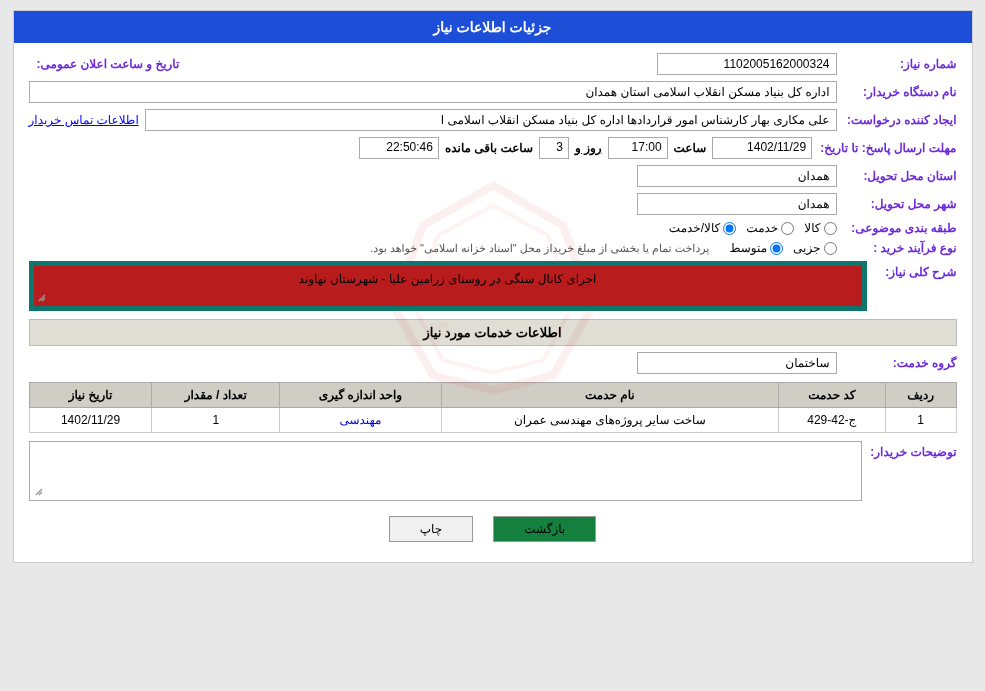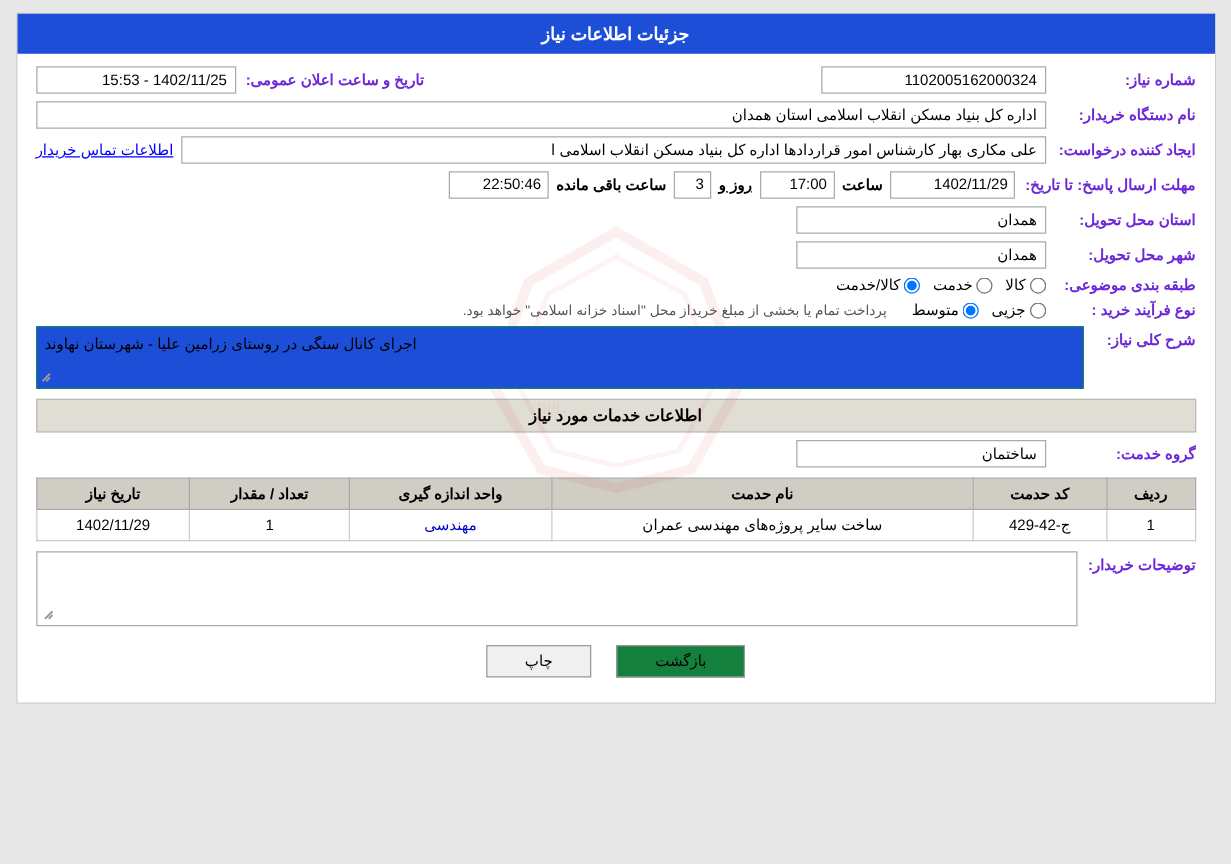--- a/index.html
+++ b/index.html
@@ -87,26 +87,26 @@
       display: flex;
       align-items: flex-end;
       gap: 3px;
     }
     .notice-text {
       color: #555;
       font-size: 11px;
       margin-right: 10px;
     }
     .description-box {
-      border: 1px solid #0f766e;
-      background: #1d4ed8;
+      border: 5px solid #0f766e;
+      background: #b91c1c;
       padding: 6px;
       min-height: 50px;
       width: 100%;
-      text-align: left;
+      text-align: center;
       position: relative;
     }
     .resize-icon {
       position: absolute;
       bottom: 2px;
       left: 2px;
       width: 12px;
       height: 12px;
       cursor: se-resize;
     }
@@ -201,21 +201,20 @@
     <span>جزئیات اطلاعات نیاز</span>
   </div>
 
   <div class="content-area">
 
     <div class="form-row row-spacer">
       <span class="label">شماره نیاز:</span>
       <span class="field-box" style="min-width:180px;">1102005162000324</span>
       <span style="flex:1;"></span>
       <span class="label" style="min-width:auto;">تاریخ و ساعت اعلان عمومی:</span>
-      <span class="field-box" style="min-width:160px;">1402/11/25 - 15:53</span>
     </div>
 
     <div class="form-row row-spacer">
       <span class="label">نام دستگاه خریدار:</span>
       <span class="field-box field-wide">اداره کل بنیاد مسکن انقلاب اسلامی استان همدان</span>
     </div>
 
     <div class="form-row row-spacer">
       <span class="label">ایجاد کننده درخواست:</span>
       <span class="field-box" style="flex:1;">علی مکاری بهار کارشناس امور قراردادها اداره کل بنیاد مسکن انقلاب اسلامی ا</span>

